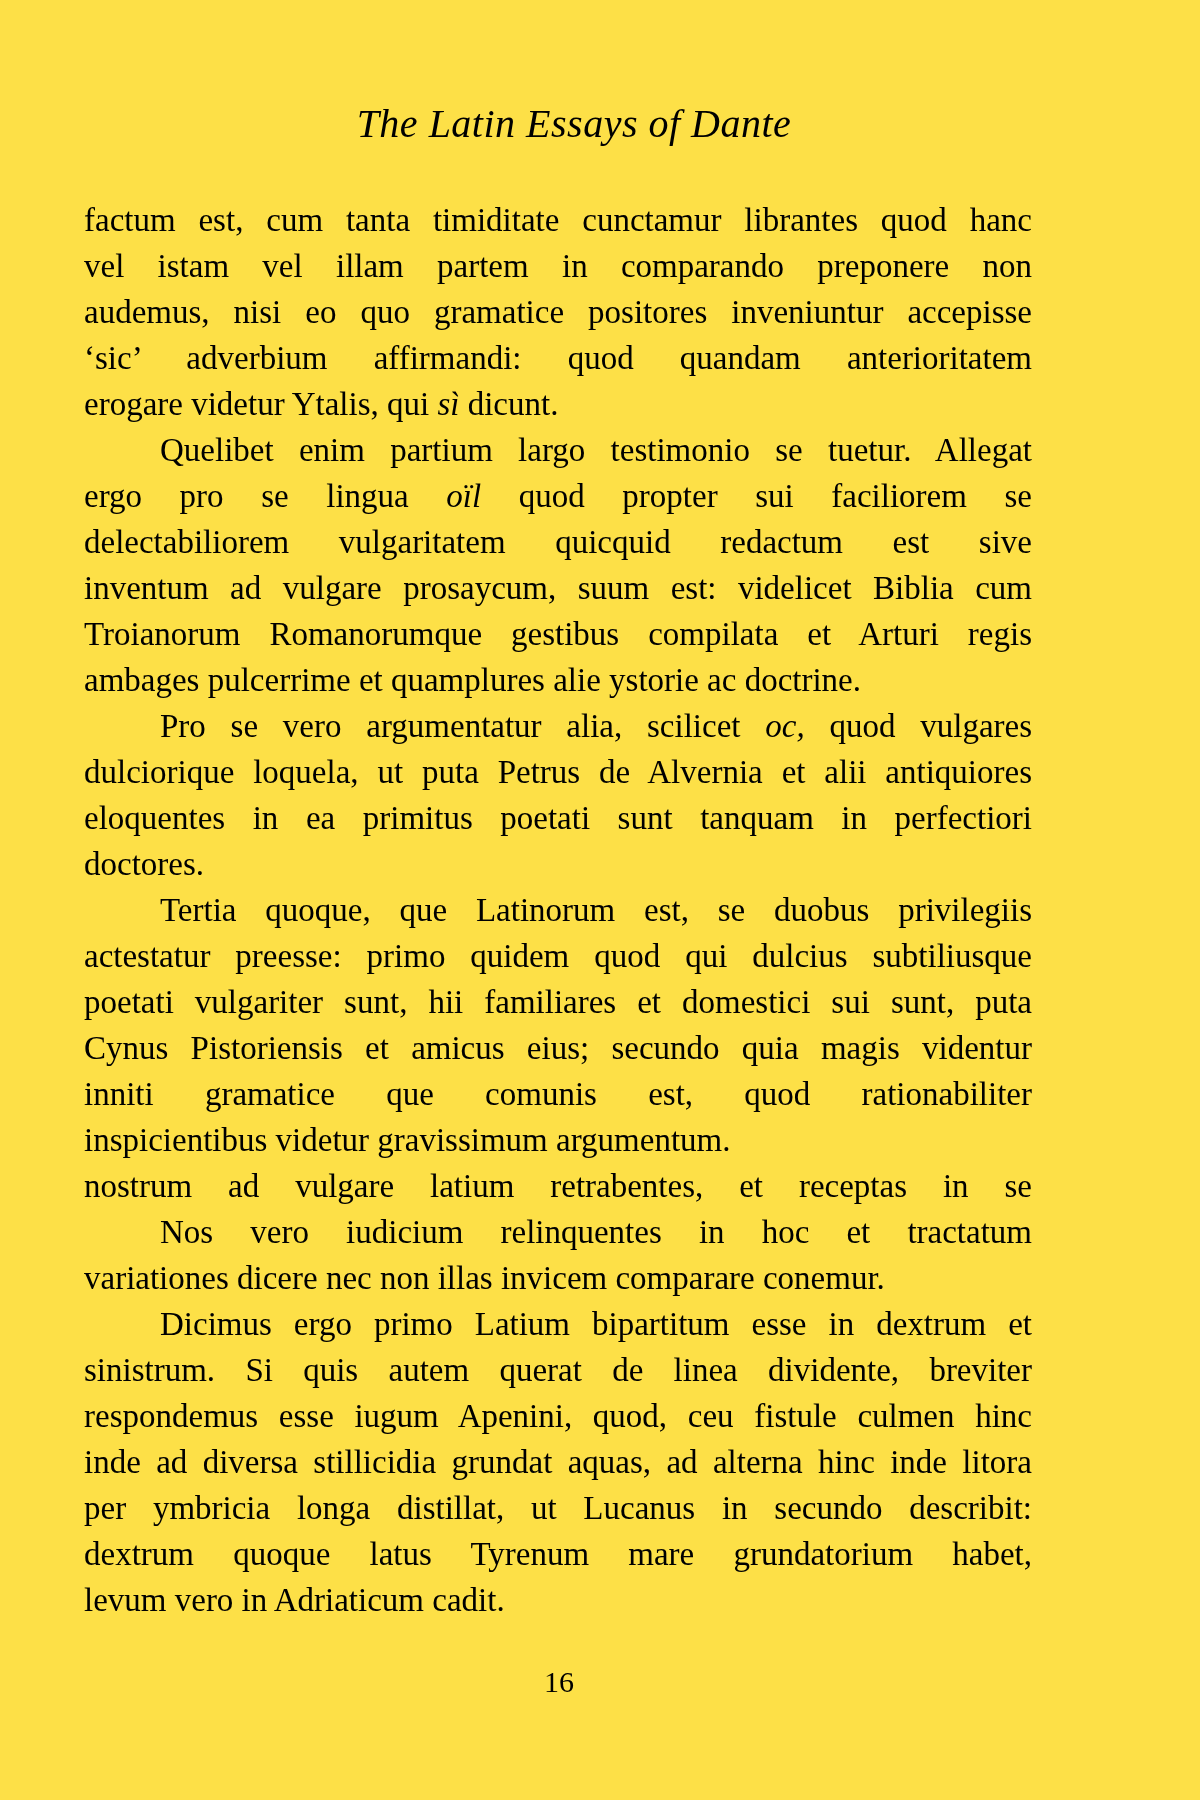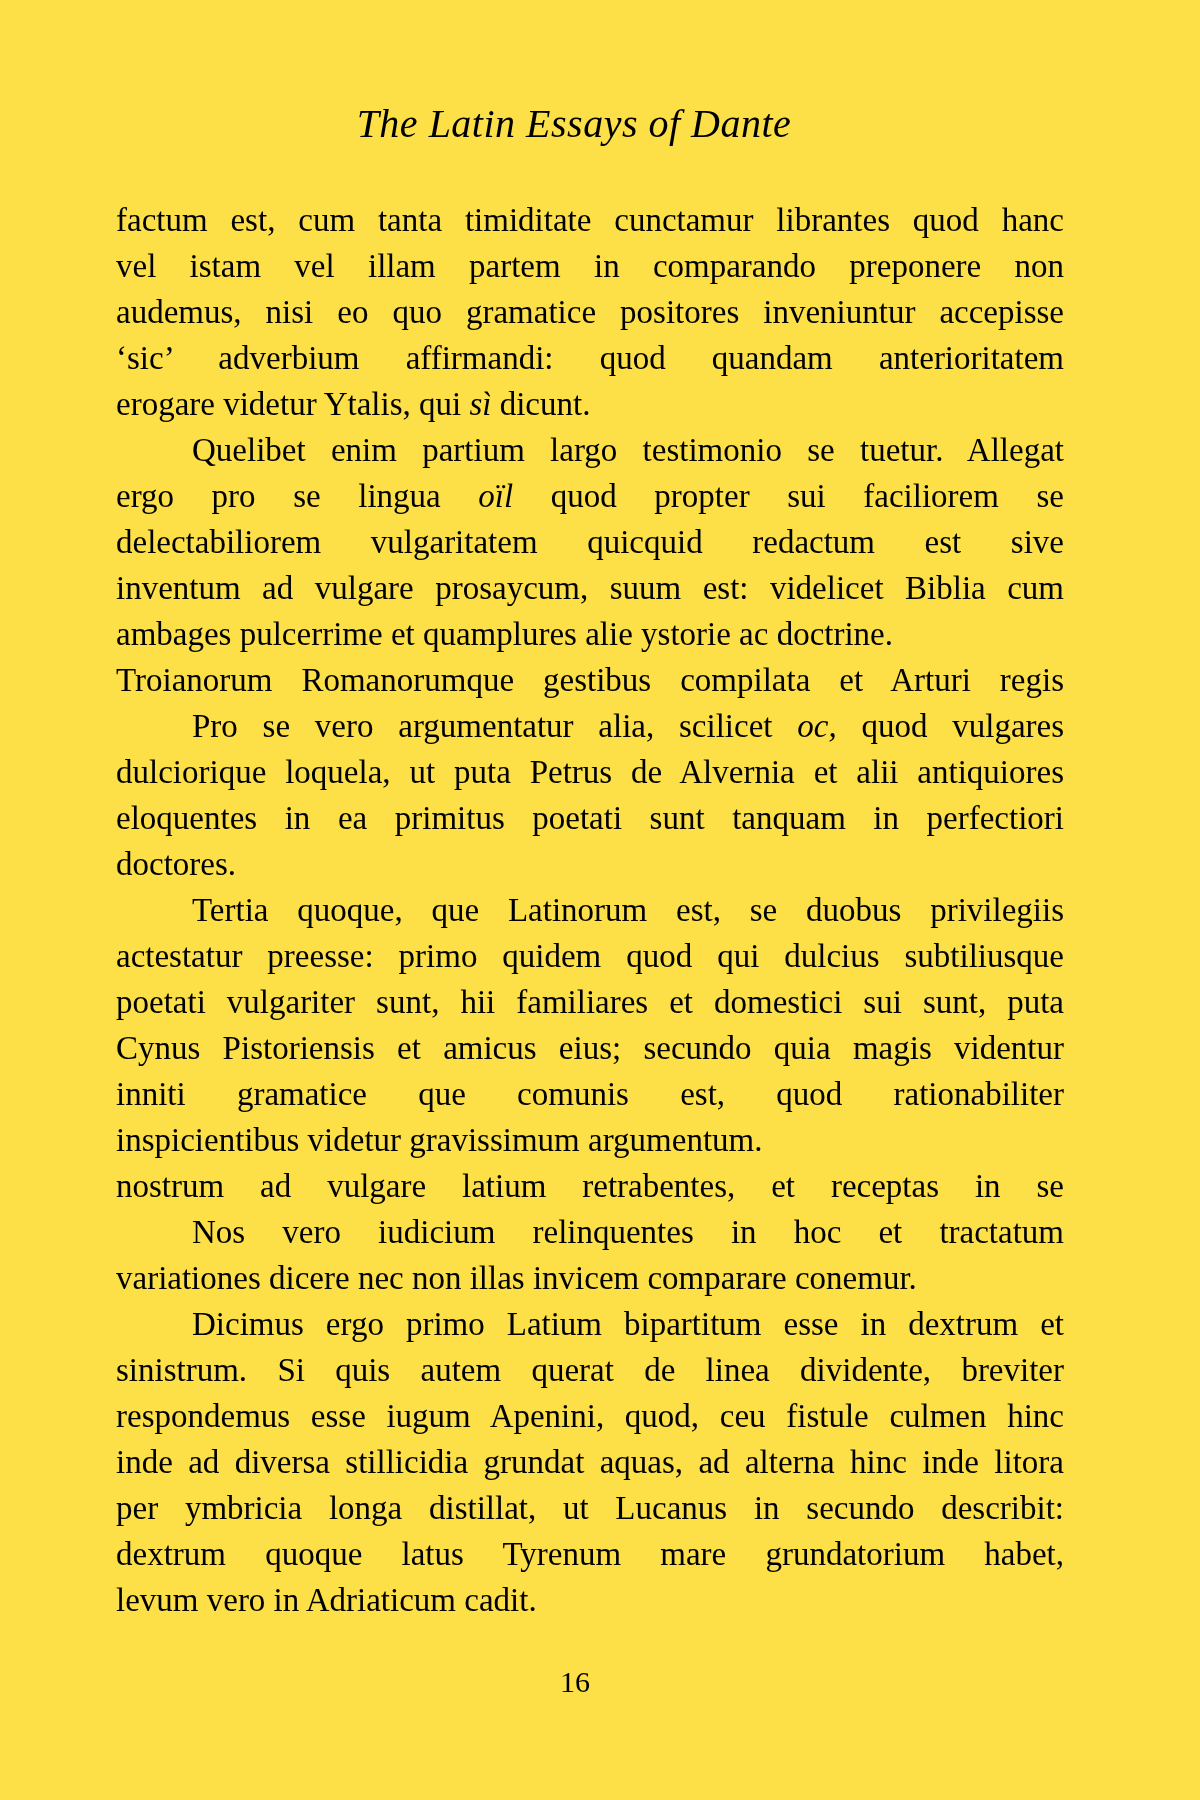--- a/index.html
+++ b/index.html
@@ -23,21 +23,21 @@
     width: 948px;
     top: 101px;
     text-align: center;
     font-style: italic;
     font-size: 40px;
     line-height: 1.15;
     letter-spacing: 0.5px;
   }
   .body-text {
     position: absolute;
-    left: 116px;
+    left: 84px;
     width: 948px;
     top: 197px;
     font-size: 33px;
     line-height: 46px;
   }
   .paragraph { margin: 0; padding: 0; }
   .line {
     text-align: justify;
     text-align-last: justify;
   }
@@ -46,21 +46,21 @@
   }
   .line.indent {
     text-indent: 76px;
   }
   .line em {
     font-style: italic;
     font-weight: normal;
   }
   .page-number {
     position: absolute;
-    left: 101px;
+    left: 85px;
     width: 948px;
     top: 1664px;
     text-align: center;
     font-size: 30px;
     line-height: 1.2;
   }
 </style>
 </head>
 <body>
 
@@ -73,22 +73,22 @@
         <div class="line">vel istam vel illam partem in comparando preponere non</div>
         <div class="line">audemus, nisi eo quo gramatice positores inveniuntur accepisse</div>
         <div class="line">‘sic’ adverbium affirmandi: quod quandam anterioritatem</div>
         <div class="line last">erogare videtur Ytalis, qui <em>sì</em> dicunt.</div>
       </div>
       <div class="paragraph">
         <div class="line indent">Quelibet enim partium largo testimonio se tuetur. Allegat</div>
         <div class="line">ergo pro se lingua <em>oïl</em> quod propter sui faciliorem se</div>
         <div class="line">delectabiliorem vulgaritatem quicquid redactum est sive</div>
         <div class="line">inventum ad vulgare prosaycum, suum est: videlicet Biblia cum</div>
+        <div class="line">Troianorum Romanorumque gestibus compilata et Arturi regis</div>
         <div class="line last">ambages pulcerrime et quamplures alie ystorie ac doctrine.</div>
-        <div class="line">Troianorum Romanorumque gestibus compilata et Arturi regis</div>
       </div>
       <div class="paragraph">
         <div class="line indent">Pro se vero argumentatur alia, scilicet <em>oc,</em> quod vulgares</div>
         <div class="line">dulciorique loquela, ut puta Petrus de Alvernia et alii antiquiores</div>
         <div class="line">eloquentes in ea primitus poetati sunt tanquam in perfectiori</div>
         <div class="line last">doctores.</div>
       </div>
       <div class="paragraph">
         <div class="line indent">Tertia quoque, que Latinorum est, se duobus privilegiis</div>
         <div class="line">actestatur preesse: primo quidem quod qui dulcius subtiliusque</div>

